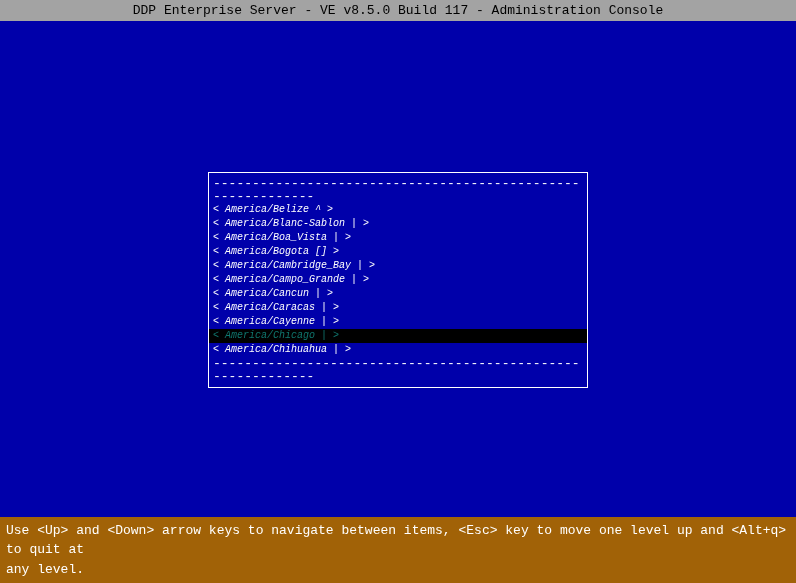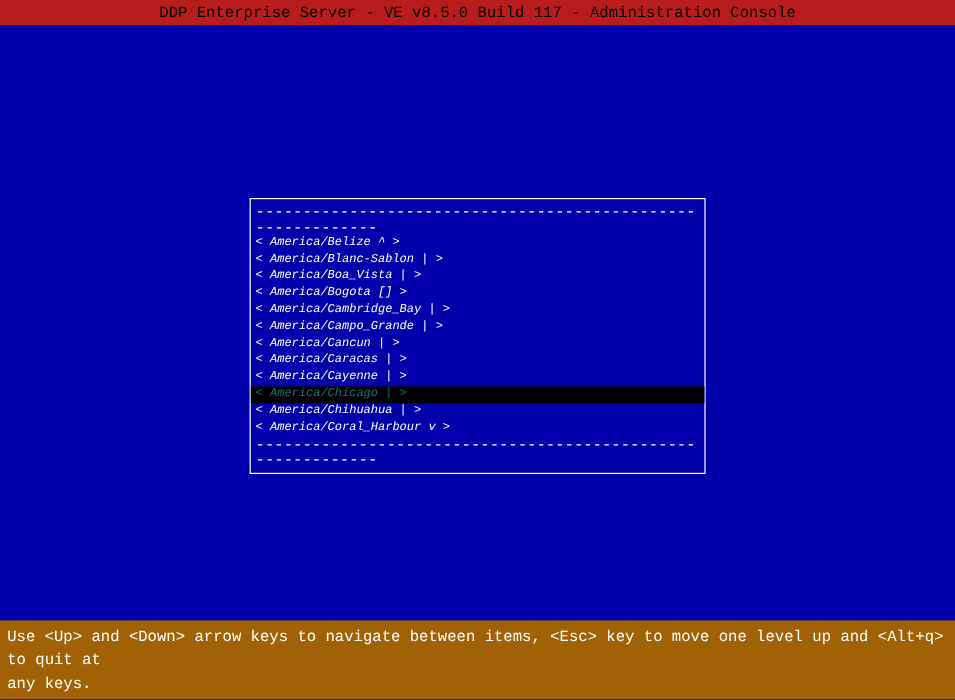--- a/index.html
+++ b/index.html
@@ -13,21 +13,21 @@
       height: 583px;
       background-color: #0000aa;
       font-family: 'Courier New', Courier, monospace;
       font-size: 13px;
       color: #ffffff;
       overflow: hidden;
       position: relative;
     }
 
     #title-bar {
-      background-color: #b91c1c;
+      background-color: #a3a3a3;
       color: #000000;
       text-align: center;
       padding: 3px 0;
       font-size: 13px;
     }
 
     #main-content {
       display: flex;
       flex-direction: column;
       align-items: center;
@@ -93,22 +93,21 @@
         <div class="list-item">&lt; America/Blanc-Sablon                            | &gt;</div>
         <div class="list-item">&lt; America/Boa_Vista                               | &gt;</div>
         <div class="list-item">&lt; America/Bogota                                  [] &gt;</div>
         <div class="list-item">&lt; America/Cambridge_Bay                           | &gt;</div>
         <div class="list-item">&lt; America/Campo_Grande                            | &gt;</div>
         <div class="list-item">&lt; America/Cancun                                  | &gt;</div>
         <div class="list-item">&lt; America/Caracas                                 | &gt;</div>
         <div class="list-item">&lt; America/Cayenne                                 | &gt;</div>
         <div class="list-item selected">&lt; America/Chicago                                 | &gt;</div>
         <div class="list-item">&lt; America/Chihuahua                               | &gt;</div>
-        <div class="list-item">&lt; America/Coral_Harbour                           v &gt;</div>
       </div>
     <div class="separator-line">------------------------------------------------------------</div>
   </div>
 </div>
 
 <div id="status-bar">
   <div>Use &lt;Up&gt; and &lt;Down&gt; arrow keys to navigate between items, &lt;Esc&gt; key to move one level up and &lt;Alt+q&gt; to quit at</div>
-  <div>any keys.</div>
+  <div>any level.</div>
 </div>
 
 </body></html>

